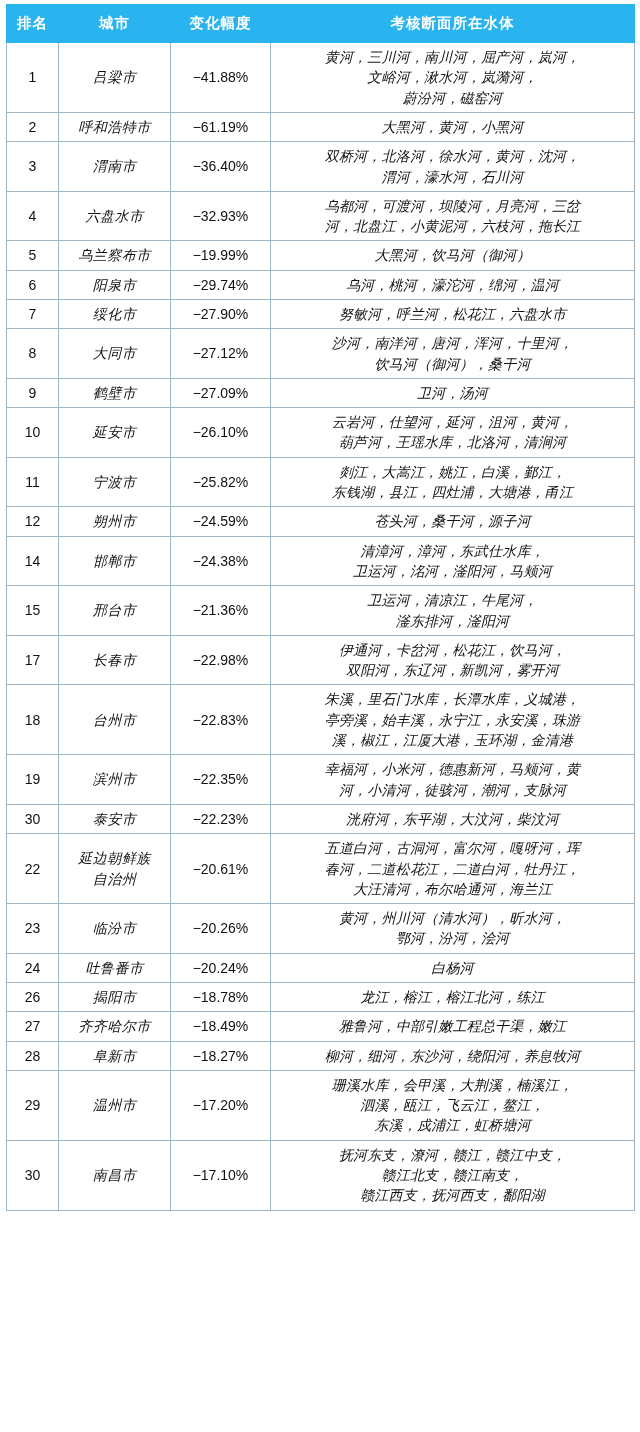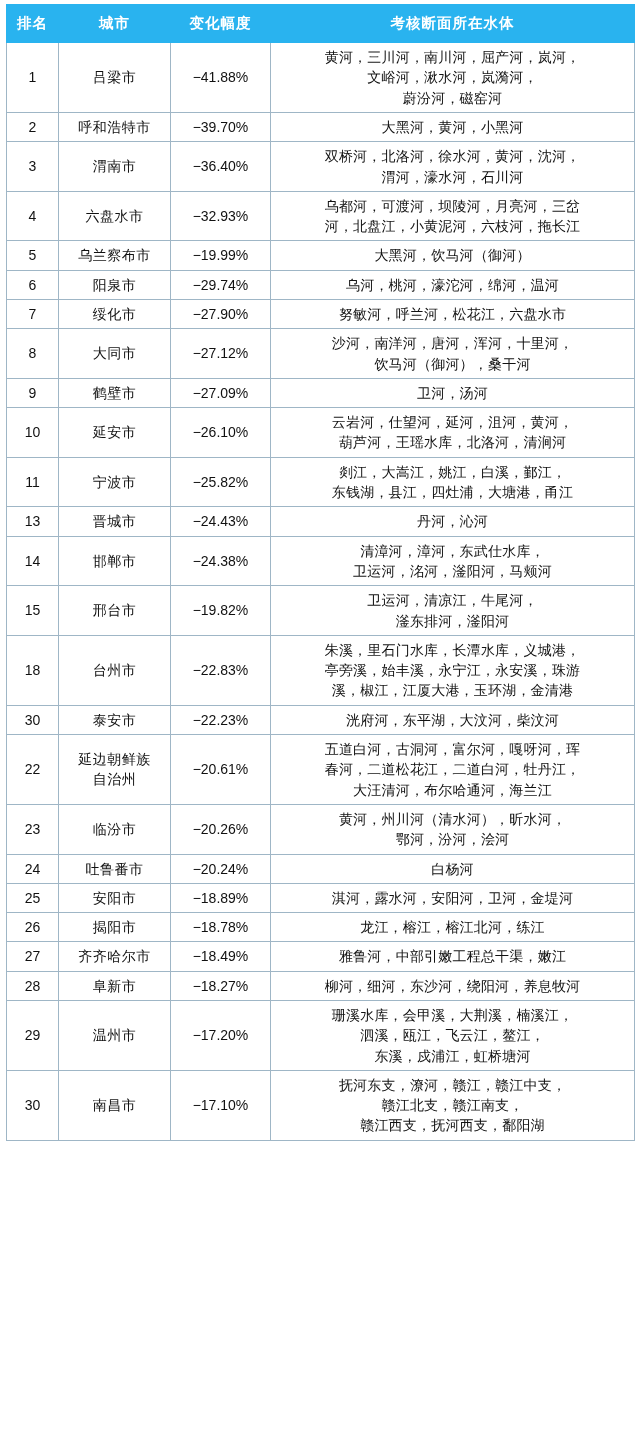--- a/index.html
+++ b/index.html
@@ -39,27 +39,28 @@
     border: 1px solid #29b3ef;
     padding: 8px 2px;
     letter-spacing: 1px;
   }
   col.c-rank { width: 52px; }
   col.c-city { width: 112px; }
   col.c-chg  { width: 100px; }
   col.c-water{ width: 364px; }
 
   td.rank-cell { font-size: 14px; }
-  td.city-cell { font-size: 14px; letter-spacing: 0.5px; }
+  td.city-cell { font-size: 14px; letter-spacing: 0.5px; font-style: italic; }
   td.chg-cell  { font-size: 14px; white-space: nowrap; }
   td.water-cell{
     font-size: 13.5px;
     padding: 5px 8px;
     line-height: 1.55;
     letter-spacing: 0.2px;
+    font-style: italic;
   }
 </style>
 </head>
 <body>
 
 <div class="table-wrap">
   <table class="rank-table">
     <colgroup>
       <col class="c-rank">
       <col class="c-city">
@@ -77,21 +78,21 @@
     <tbody id="table-body">
         <tr>
           <td class="rank-cell">1</td>
           <td class="city-cell">吕梁市</td>
           <td class="chg-cell">−41.88%</td>
           <td class="water-cell">黄河，三川河，南川河，屈产河，岚河，<br>文峪河，湫水河，岚漪河，<br>蔚汾河，磁窑河</td>
         </tr>
         <tr>
           <td class="rank-cell">2</td>
           <td class="city-cell">呼和浩特市</td>
-          <td class="chg-cell">−39.70%</td>
+          <td class="chg-cell">−61.19%</td>
           <td class="water-cell">大黑河，黄河，小黑河</td>
         </tr>
         <tr>
           <td class="rank-cell">3</td>
           <td class="city-cell">渭南市</td>
           <td class="chg-cell">−36.40%</td>
           <td class="water-cell">双桥河，北洛河，徐水河，黄河，沈河，<br>渭河，濠水河，石川河</td>
         </tr>
         <tr>
           <td class="rank-cell">4</td>
@@ -135,44 +136,56 @@
           <td class="chg-cell">−26.10%</td>
           <td class="water-cell">云岩河，仕望河，延河，沮河，黄河，<br>葫芦河，王瑶水库，北洛河，清涧河</td>
         </tr>
         <tr>
           <td class="rank-cell">11</td>
           <td class="city-cell">宁波市</td>
           <td class="chg-cell">−25.82%</td>
           <td class="water-cell">剡江，大嵩江，姚江，白溪，鄞江，<br>东钱湖，县江，四灶浦，大塘港，甬江</td>
         </tr>
         <tr>
-          <td class="rank-cell">13</td>
-          <td class="city-cell">晋城市</td>
-          <td class="chg-cell">−24.43%</td>
-          <td class="water-cell">丹河，沁河</td>
+          <td class="rank-cell">12</td>
+          <td class="city-cell">朔州市</td>
+          <td class="chg-cell">−24.59%</td>
+          <td class="water-cell">苍头河，桑干河，源子河</td>
         </tr>
         <tr>
           <td class="rank-cell">14</td>
           <td class="city-cell">邯郸市</td>
           <td class="chg-cell">−24.38%</td>
           <td class="water-cell">清漳河，漳河，东武仕水库，<br>卫运河，洺河，滏阳河，马颊河</td>
         </tr>
         <tr>
           <td class="rank-cell">15</td>
           <td class="city-cell">邢台市</td>
-          <td class="chg-cell">−19.82%</td>
+          <td class="chg-cell">−21.36%</td>
           <td class="water-cell">卫运河，清凉江，牛尾河，<br>滏东排河，滏阳河</td>
+        </tr>
+        <tr>
+          <td class="rank-cell">17</td>
+          <td class="city-cell">长春市</td>
+          <td class="chg-cell">−22.98%</td>
+          <td class="water-cell">伊通河，卡岔河，松花江，饮马河，<br>双阳河，东辽河，新凯河，雾开河</td>
         </tr>
         <tr>
           <td class="rank-cell">18</td>
           <td class="city-cell">台州市</td>
           <td class="chg-cell">−22.83%</td>
           <td class="water-cell">朱溪，里石门水库，长潭水库，义城港，<br>亭旁溪，始丰溪，永宁江，永安溪，珠游<br>溪，椒江，江厦大港，玉环湖，金清港</td>
         </tr>
         <tr>
+          <td class="rank-cell">19</td>
+          <td class="city-cell">滨州市</td>
+          <td class="chg-cell">−22.35%</td>
+          <td class="water-cell">幸福河，小米河，德惠新河，马颊河，黄<br>河，小清河，徒骇河，潮河，支脉河</td>
+        </tr>
+        <tr>
           <td class="rank-cell">30</td>
           <td class="city-cell">泰安市</td>
           <td class="chg-cell">−22.23%</td>
           <td class="water-cell">洸府河，东平湖，大汶河，柴汶河</td>
         </tr>
         <tr>
           <td class="rank-cell">22</td>
           <td class="city-cell">延边朝鲜族<br>自治州</td>
           <td class="chg-cell">−20.61%</td>
           <td class="water-cell">五道白河，古洞河，富尔河，嘎呀河，珲<br>春河，二道松花江，二道白河，牡丹江，<br>大汪清河，布尔哈通河，海兰江</td>
@@ -181,26 +194,20 @@
           <td class="rank-cell">23</td>
           <td class="city-cell">临汾市</td>
           <td class="chg-cell">−20.26%</td>
           <td class="water-cell">黄河，州川河（清水河），昕水河，<br>鄂河，汾河，浍河</td>
         </tr>
         <tr>
           <td class="rank-cell">24</td>
           <td class="city-cell">吐鲁番市</td>
           <td class="chg-cell">−20.24%</td>
           <td class="water-cell">白杨河</td>
-        </tr>
-        <tr>
-          <td class="rank-cell">25</td>
-          <td class="city-cell">安阳市</td>
-          <td class="chg-cell">−18.89%</td>
-          <td class="water-cell">淇河，露水河，安阳河，卫河，金堤河</td>
         </tr>
         <tr>
           <td class="rank-cell">26</td>
           <td class="city-cell">揭阳市</td>
           <td class="chg-cell">−18.78%</td>
           <td class="water-cell">龙江，榕江，榕江北河，练江</td>
         </tr>
         <tr>
           <td class="rank-cell">27</td>
           <td class="city-cell">齐齐哈尔市</td>

